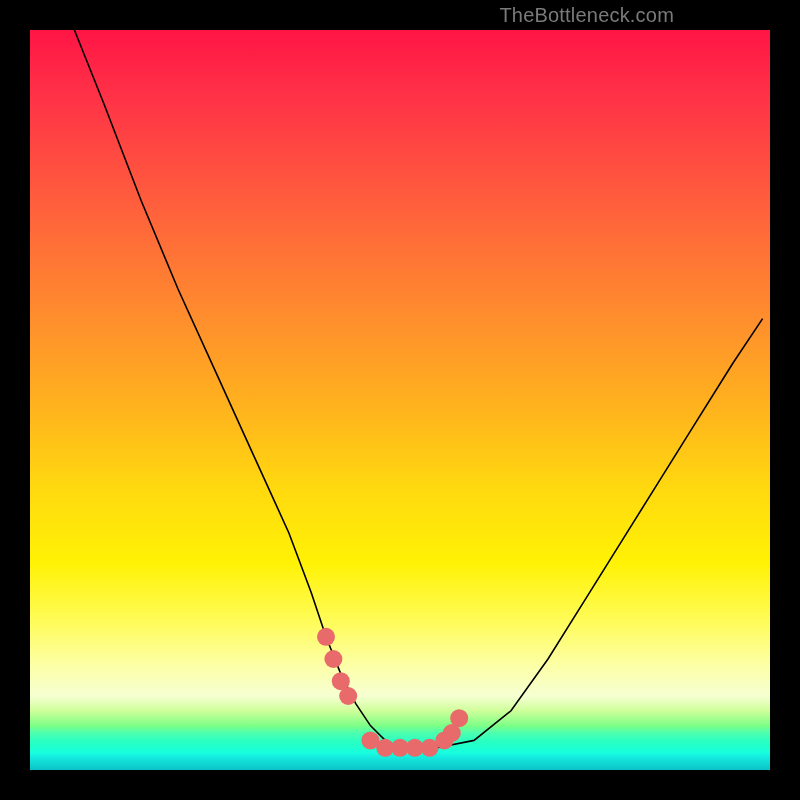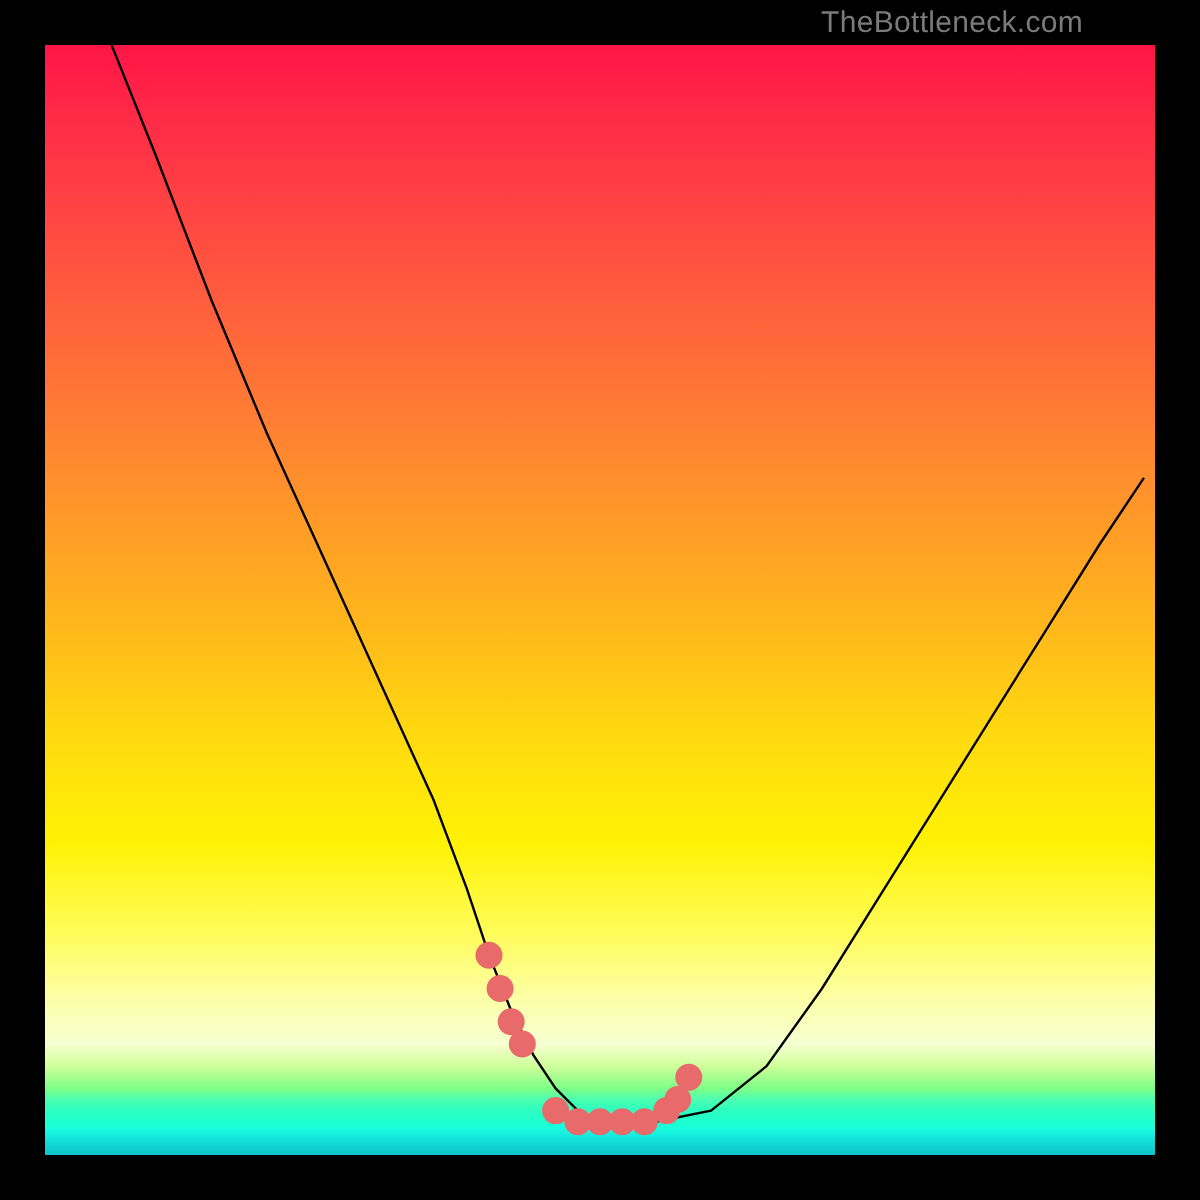--- a/index.html
+++ b/index.html
@@ -8,21 +8,20 @@
     width: 800px;
     height: 800px;
     background: #000;
     overflow: hidden;
   }
   .frame {
     position: relative;
     width: 704px;
     height: 800px;
     background: #000;
-    padding-left: 48px;
   }
   .plot-area {
     position: absolute;
     left: 30px;
     top: 30px;
     width: 740px;
     height: 740px;
     
     background: linear-gradient(
       to bottom,

